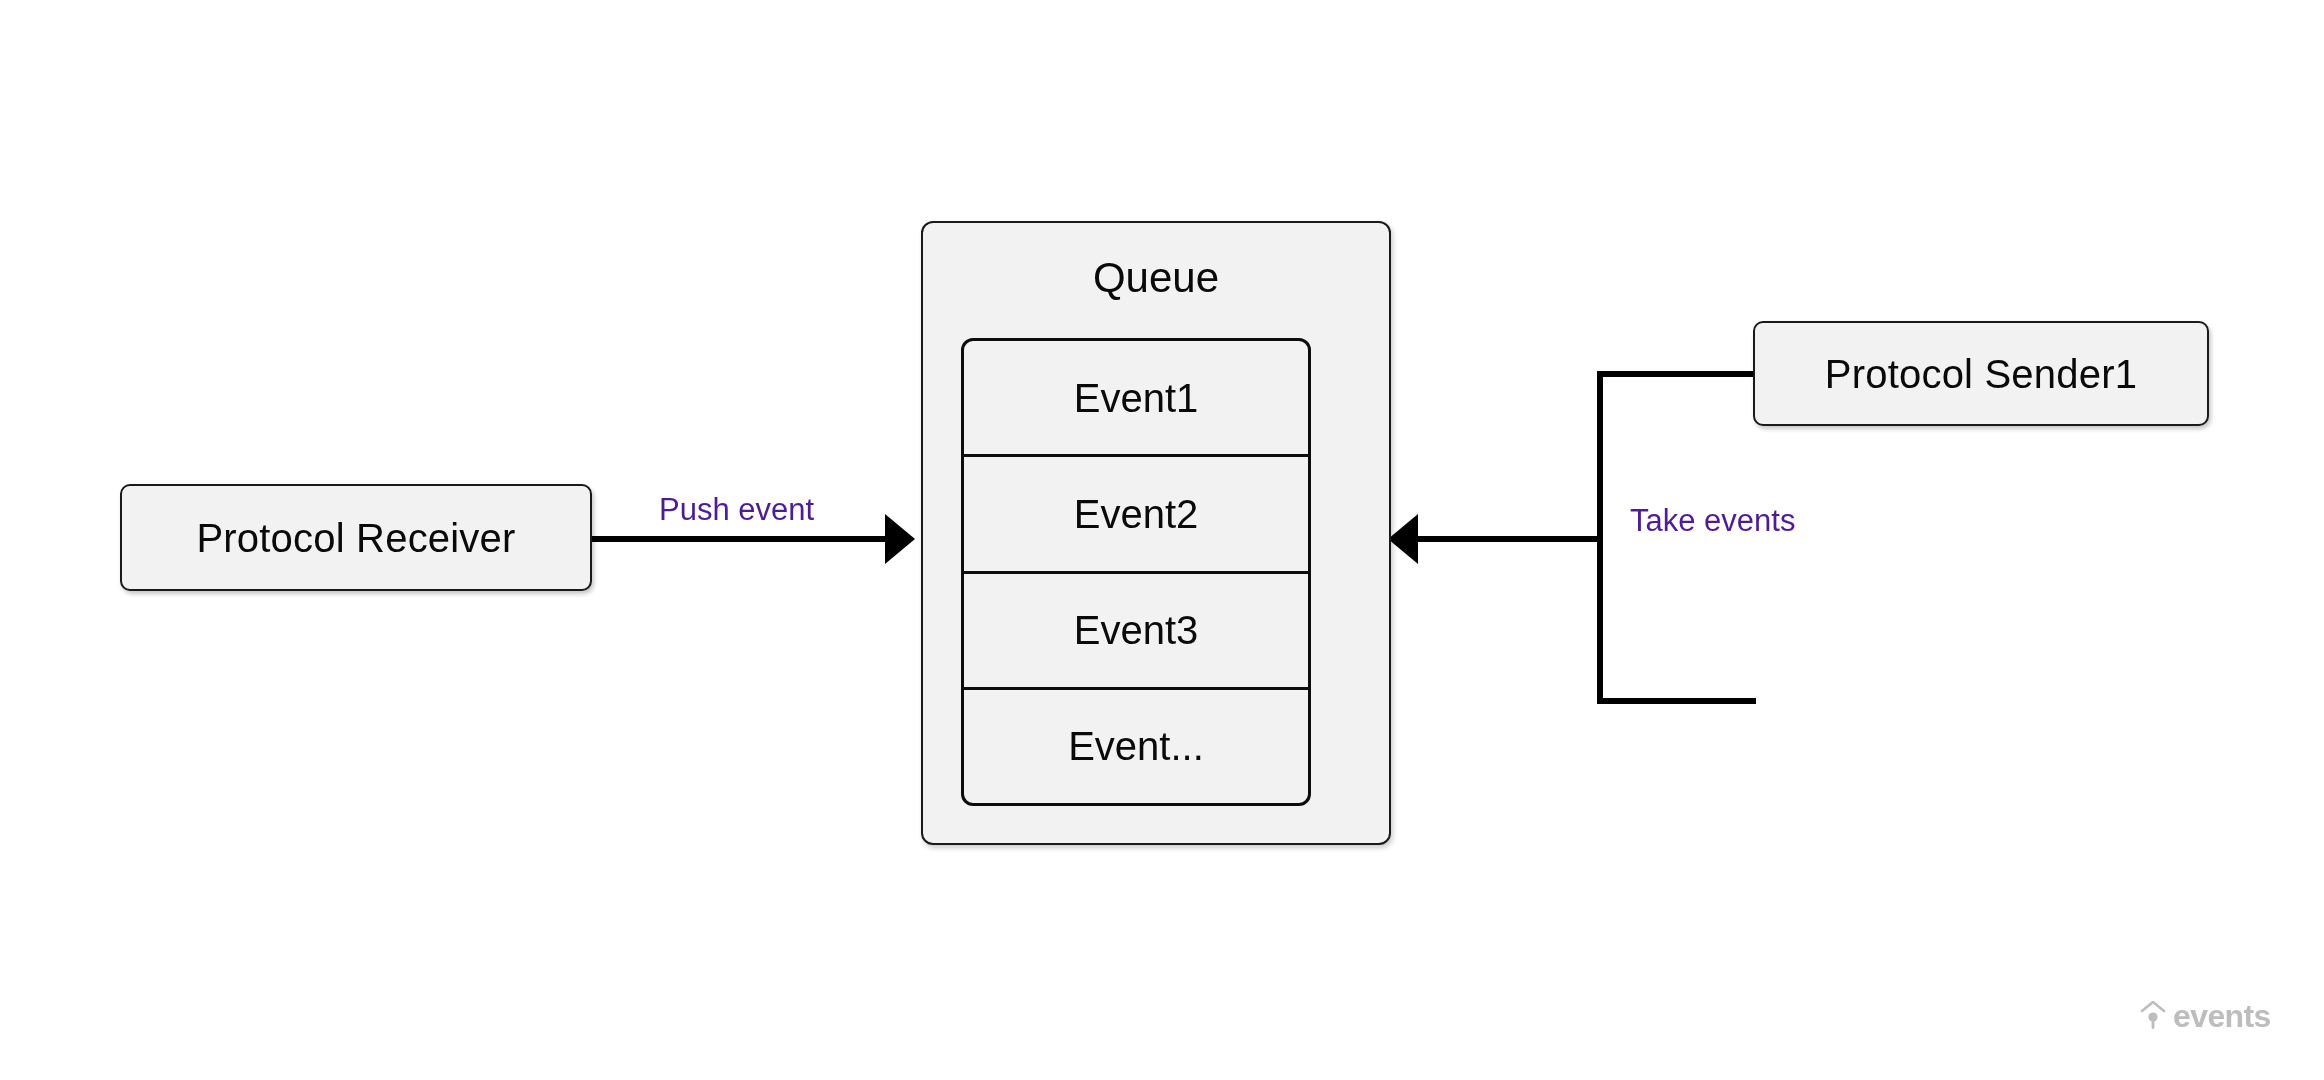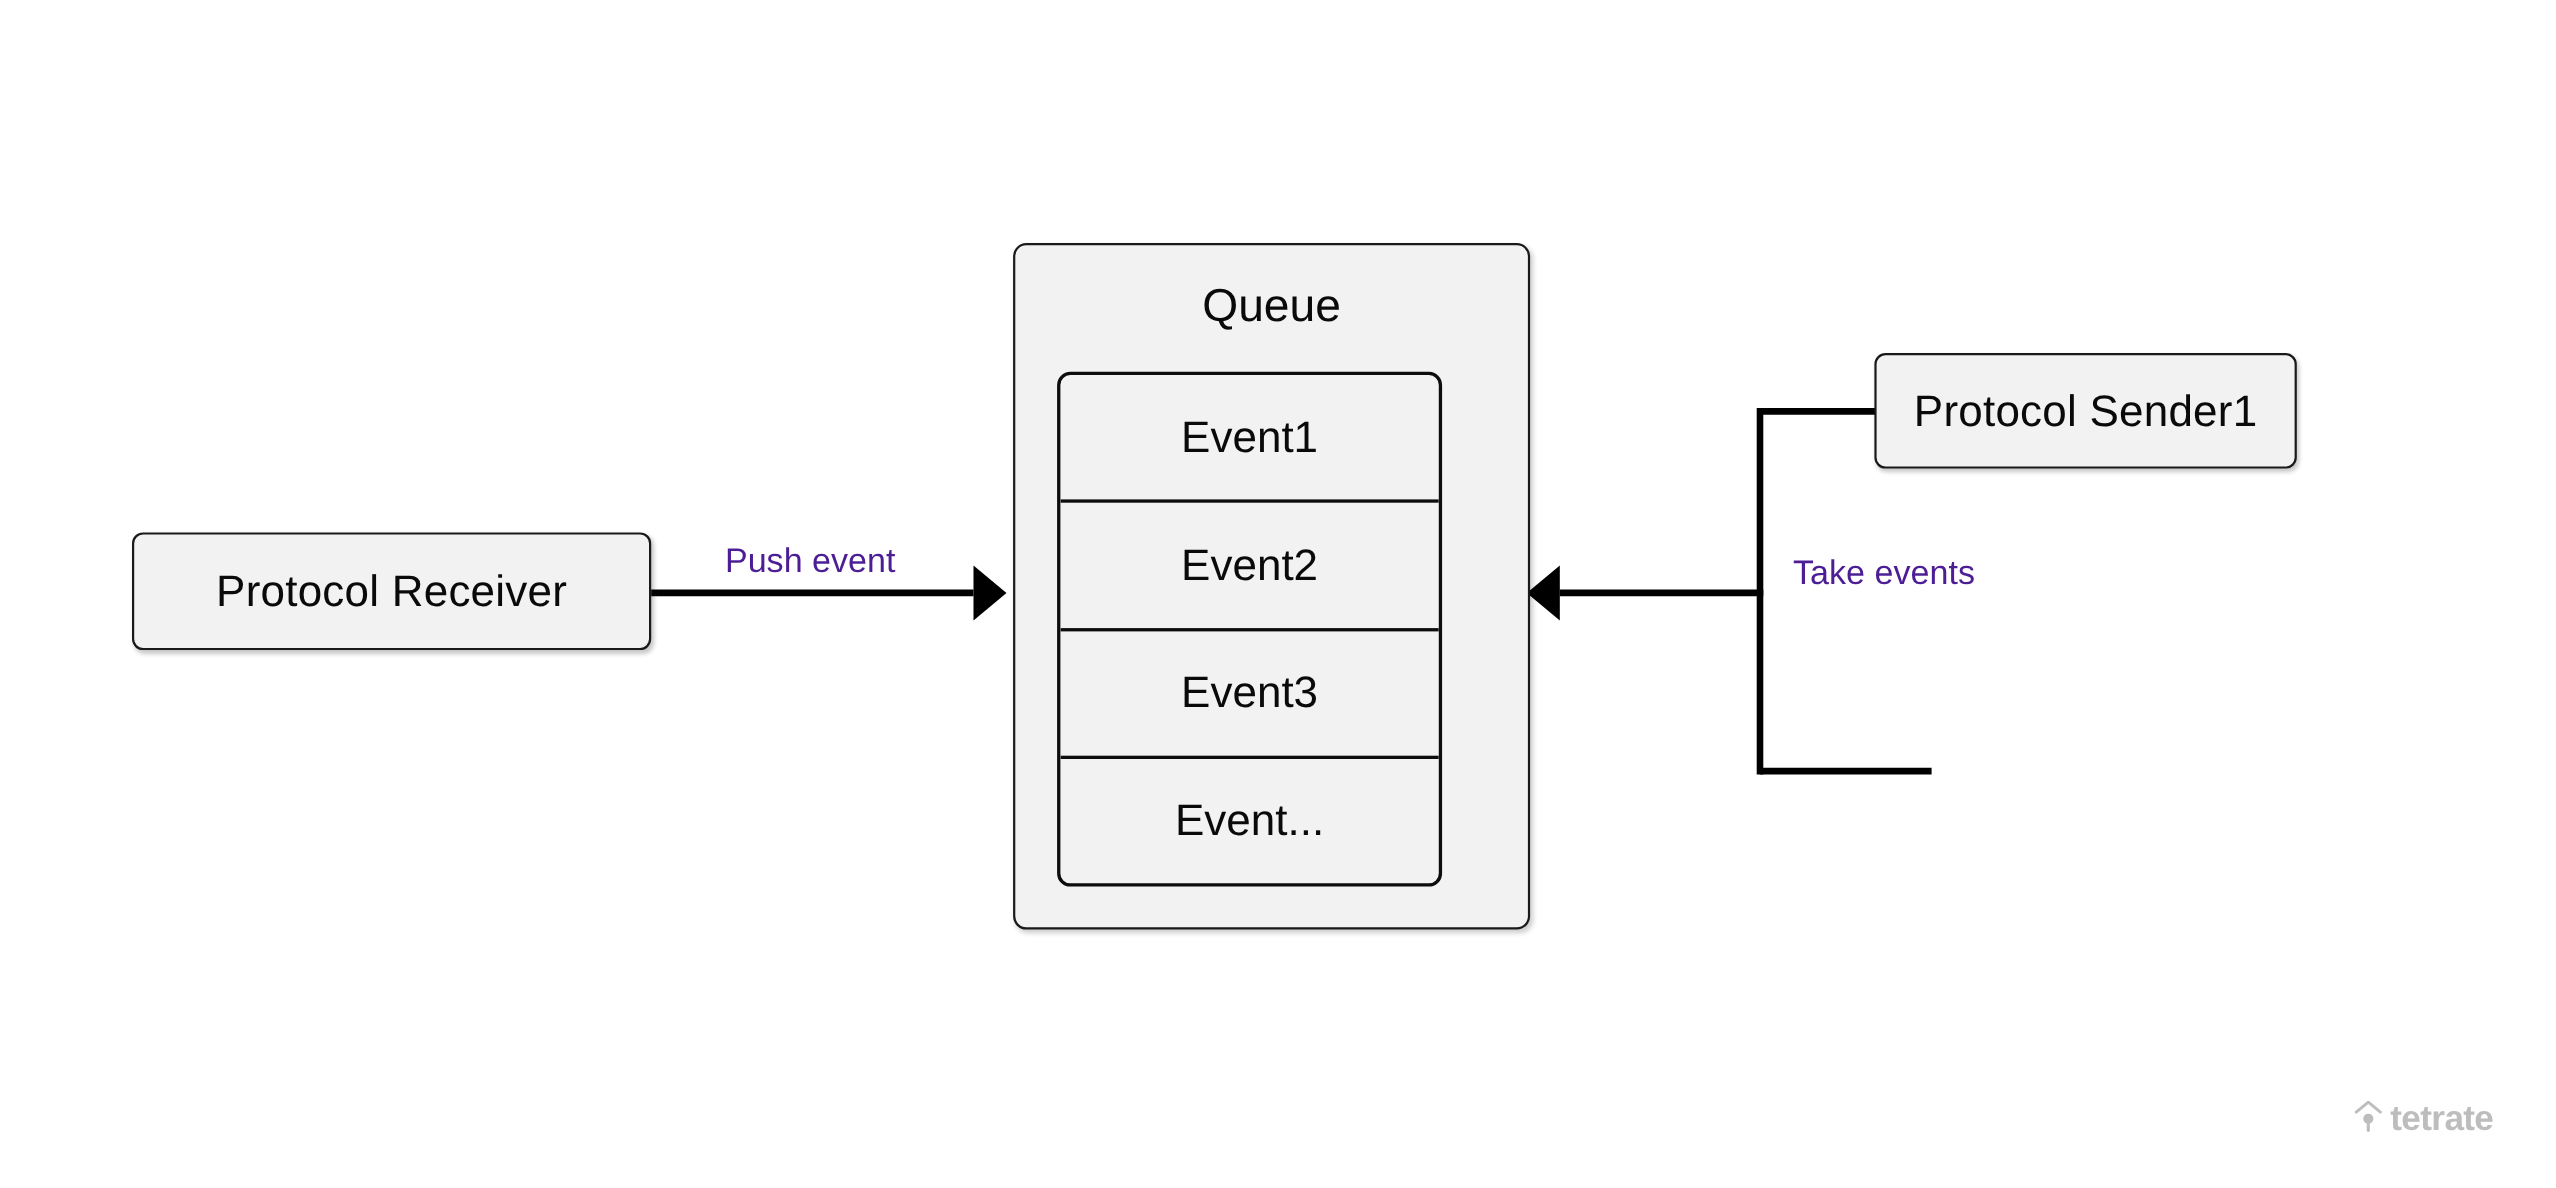--- a/index.html
+++ b/index.html
@@ -47,23 +47,23 @@
   
   #receiver {
     left: 120px;
     top: 484px;
     width: 472px;
     height: 107px;
   }
 
   
   #sender1 {
-    left: 1704px;
+    left: 1753px;
     top: 321px;
-    width: 384px;
+    width: 456px;
     height: 105px;
   }
   #sender2 {
     left: 1753px;
     top: 648px;
     width: 464px;
     height: 105px;
   }
 
   
@@ -227,16 +227,16 @@
 
   <div class="edge-label" id="push-label">Push event</div>
   <div class="edge-label" id="take-label">Take events</div>
 
   <div id="watermark">
     <svg id="watermark-mark" viewBox="0 0 26 30" xmlns="http://www.w3.org/2000/svg">
       <path d="M2 10 L13 1 L24 10" fill="none" stroke="#bdbdbd" stroke-width="2.6" stroke-linecap="round" stroke-linejoin="round"></path>
       <circle cx="13" cy="16" r="4.6" fill="#bdbdbd"></circle>
       <rect x="11.6" y="19" width="2.8" height="9" rx="1.3" fill="#bdbdbd"></rect>
     </svg>
-    <span id="watermark-text">tetrate</span>
+    <span id="watermark-text">events</span>
   </div>
 
 </div>
 
 </body></html>

